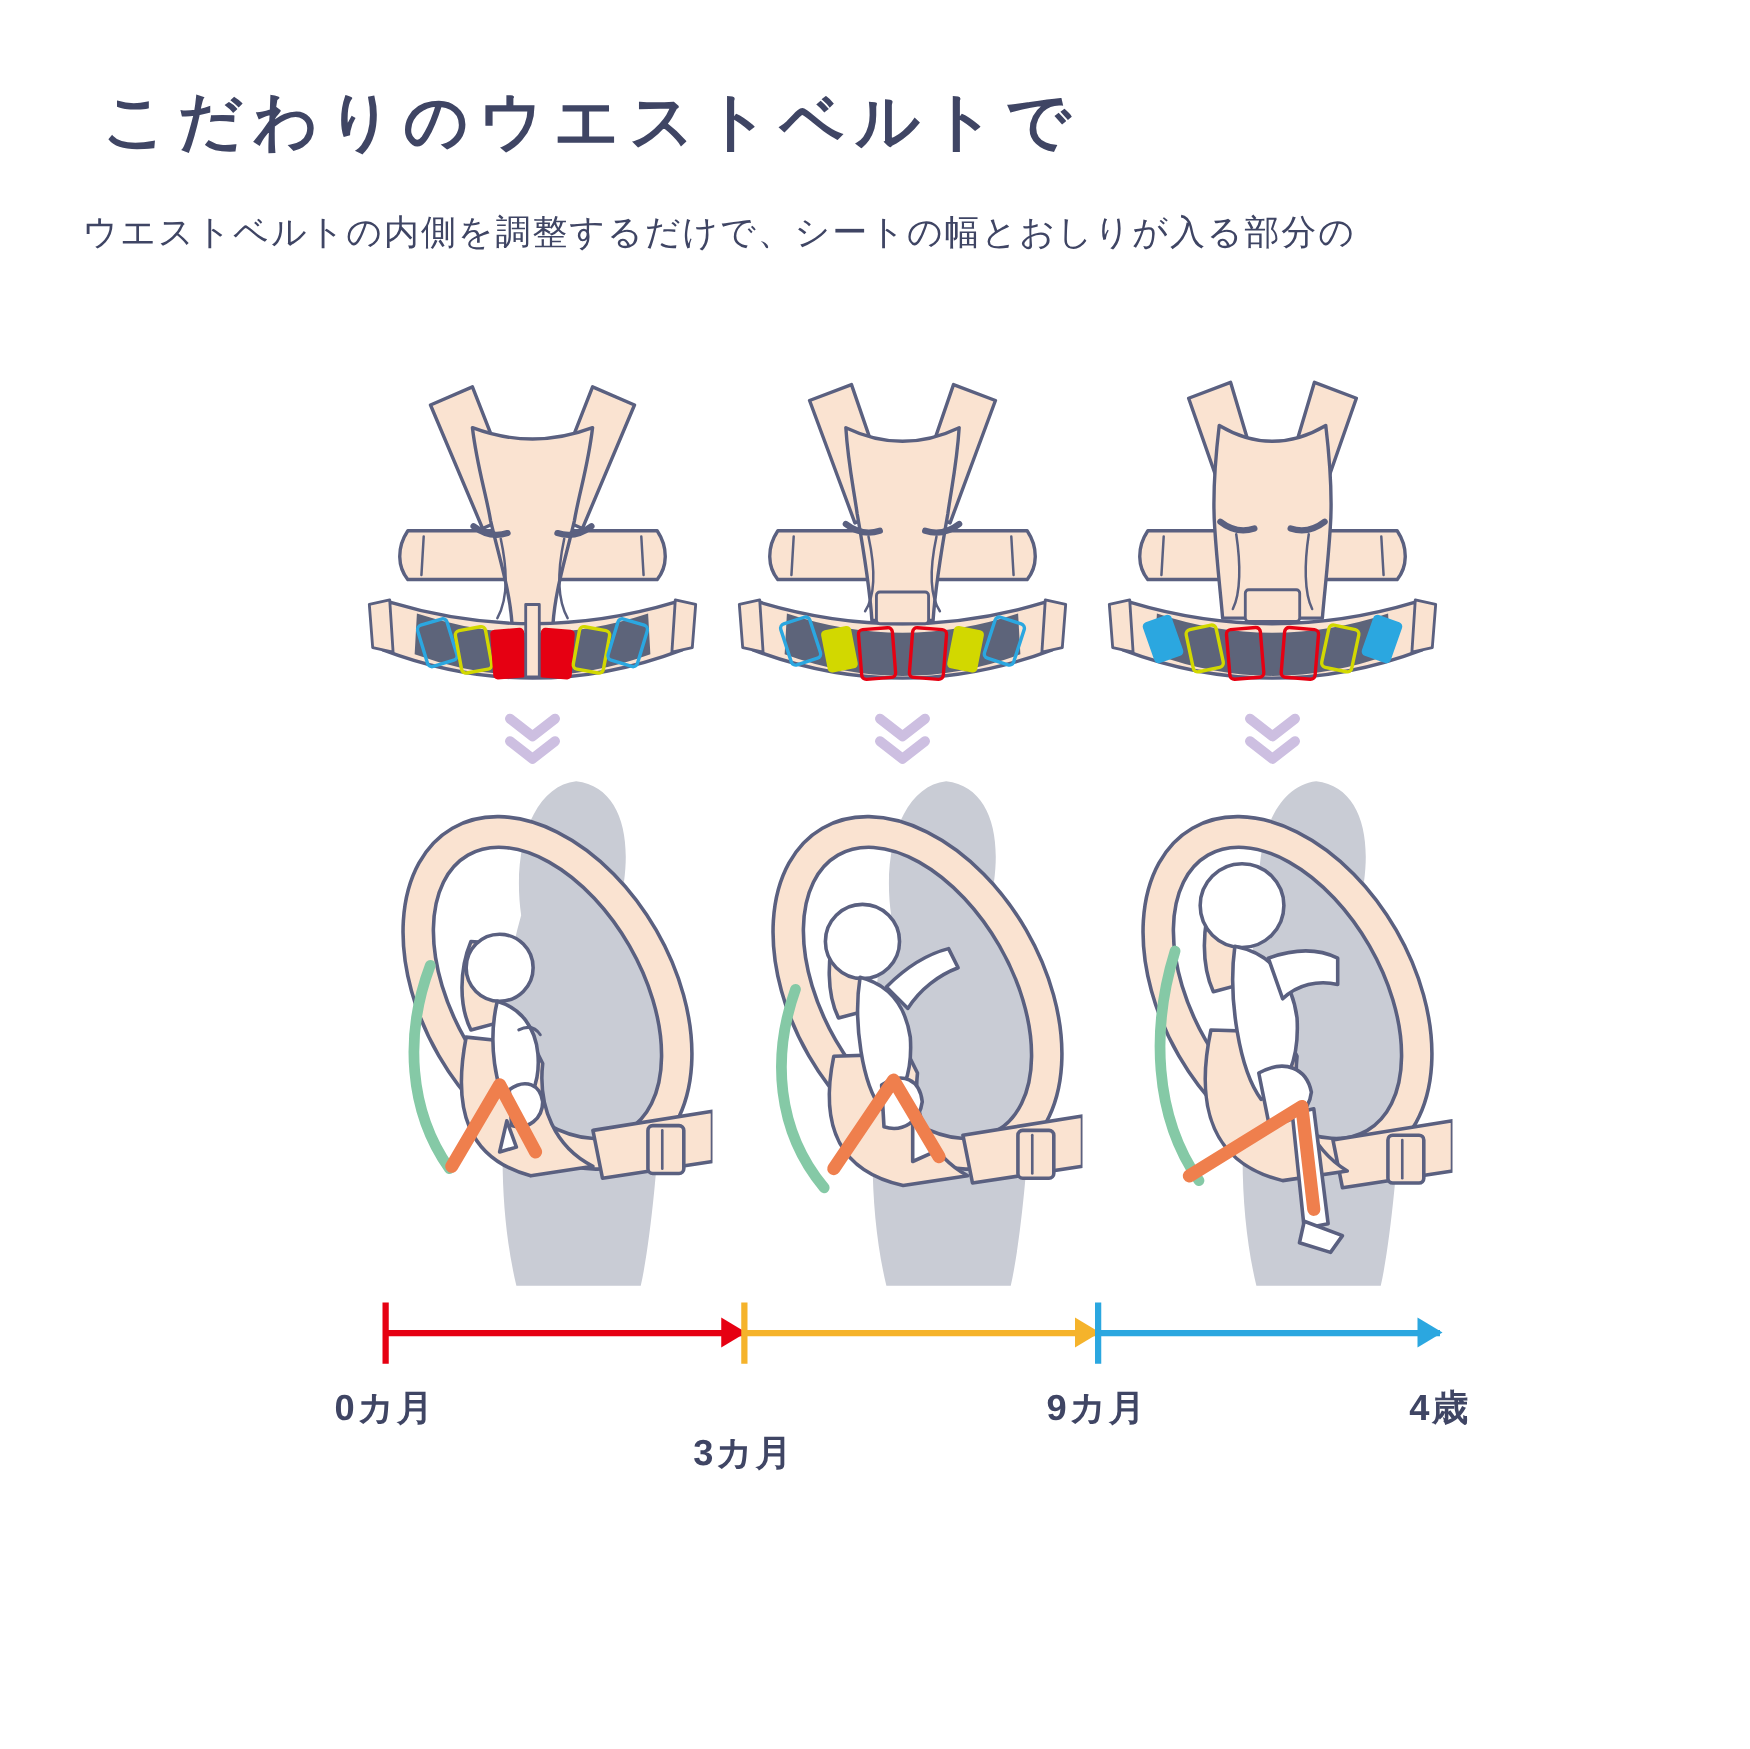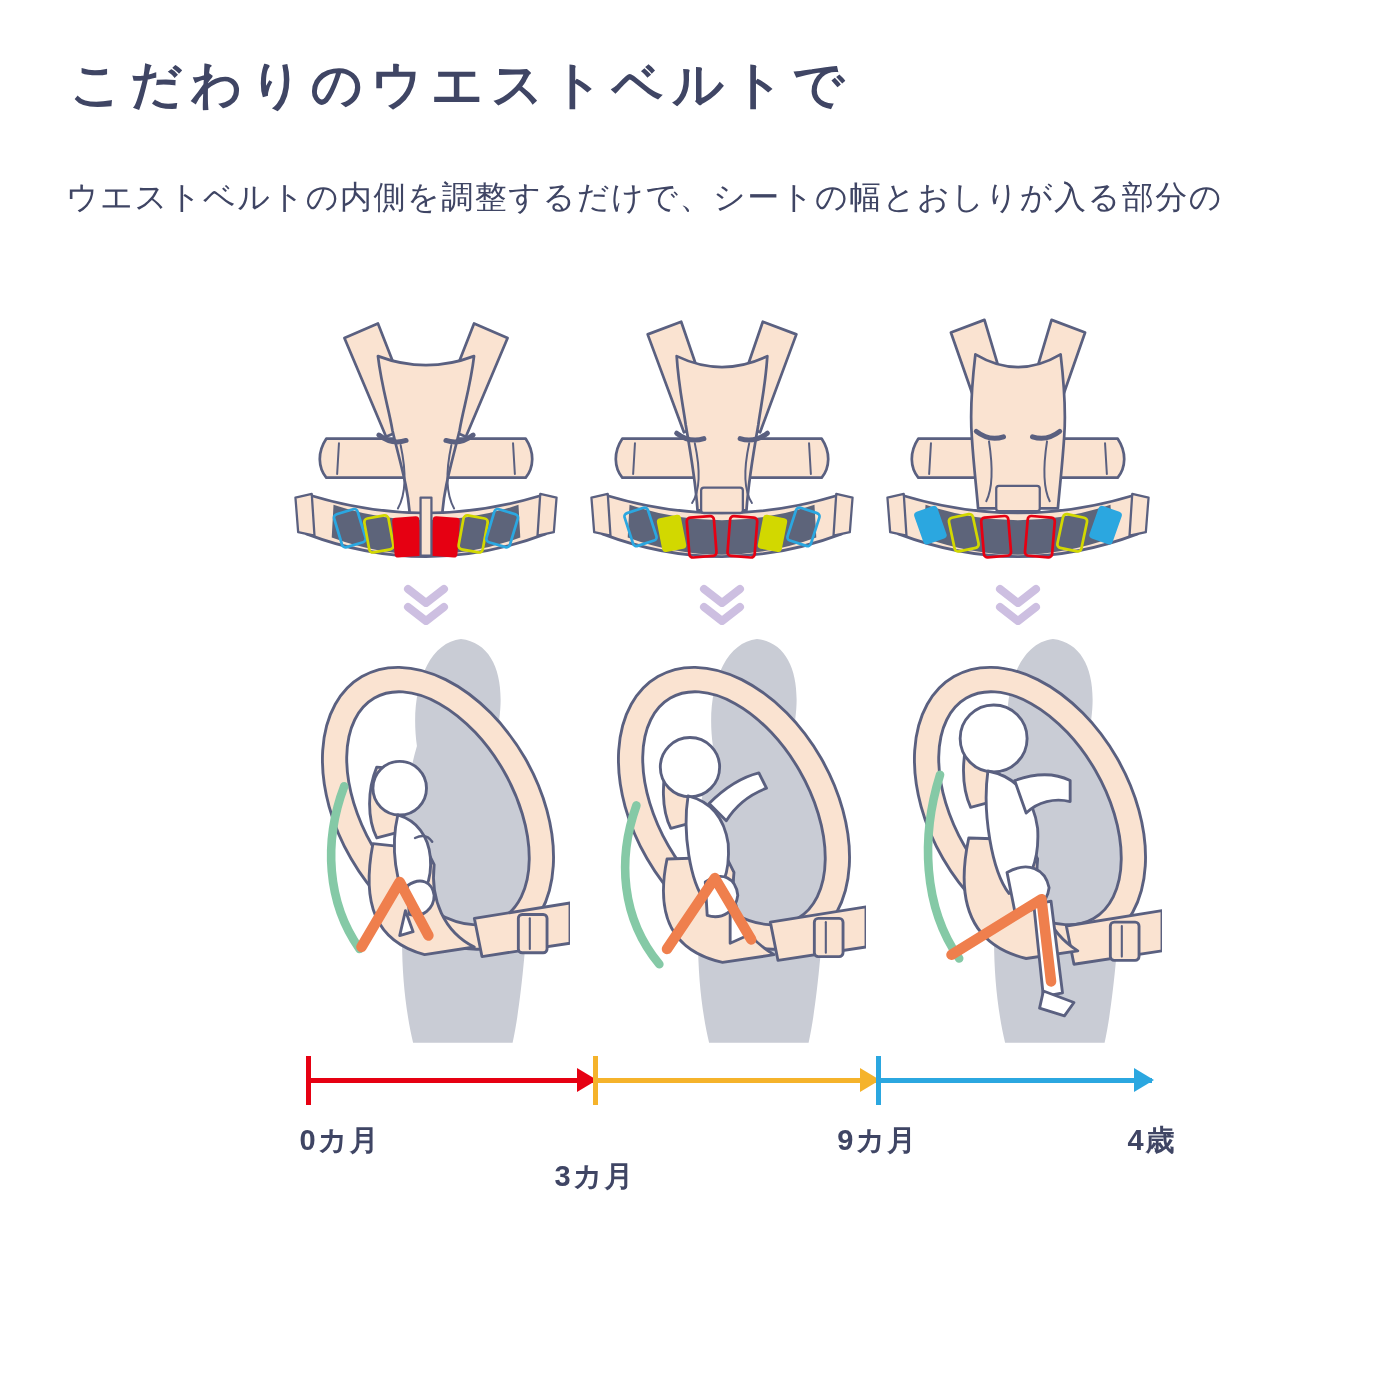--- a/index.html
+++ b/index.html
@@ -1,20 +1,20 @@
 <!DOCTYPE html>
 <html style="--navy: #3f4564; --peach: #fae3d1; --slate: #5a6080; --belt: #5d647a; --red: #e60012; --yellow-green: #d2d800; --blue: #2ba7e0; --amber: #f5b32b; --lavender: #cdbfe1; --mint: #85c9a6; --orange: #ef7f4d; --gray: #c9ccd5;"><head>
 <meta charset="utf-8">
 <style>
   html,body{margin:0;padding:0;background:#fff;}
   .page{position:relative;width:1400px;height:1399px;overflow:hidden;background:#fff;
         font-family:"Liberation Sans","DejaVu Sans",sans-serif;color:var(--navy);}
   .intro{padding:46px 60px 0 66px;}
-  .intro h1{margin:4px;font-size:51px;line-height:1.38;font-weight:700;letter-spacing:8px;color:var(--navy);}
-  .intro .body-text{margin:54px 0 0 0;font-size:32px;line-height:1.45;font-weight:500;letter-spacing:1.5px;color:var(--navy);}
+  .intro h1{margin:16px;font-size:51px;line-height:1.38;font-weight:700;letter-spacing:8px;color:var(--navy);}
+  .intro .body-text{margin:34px 0 0 0;font-size:28px;line-height:1.45;font-weight:500;letter-spacing:1.5px;color:var(--navy);}
   .intro .note{margin:20px 0 0 0;font-size:27px;font-weight:500;letter-spacing:1px;color:var(--navy);}
   .diagram{margin-top:88px;}
   .diagram-grid{display:grid;grid-template-columns:repeat(3,296px);justify-content:center;transform:translateX(22px);}
   .cell{display:flex;justify-content:center;align-items:flex-start;}
   .chev-cell{display:flex;justify-content:center;align-items:center;height:50px;}
   
   .peach{fill:var(--peach);stroke:var(--slate);stroke-width:3;stroke-linejoin:round;}
   .band{fill:var(--belt);}
   .seam{stroke:var(--slate);stroke-width:2.2;fill:none;stroke-linecap:round;}
   .notch{stroke:var(--slate);stroke-width:5.5;fill:none;stroke-linecap:round;}
@@ -234,19 +234,19 @@
         </svg>
       </div>
     </div>
 
     <div class="tl-track">
         <div class="tl-seg" style="width: 34%; --c: #e60012;"></div>
         <div class="tl-seg" style="width: 33.5%; --c: #f5b32b;"></div>
         <div class="tl-seg" style="width: 32.5%; --c: #2ba7e0;"></div>
       </div>
     <div class="tl-labels">
-        <div class="tl-label" style="left: 0%; margin-left: 32px;">0カ月</div>
+        <div class="tl-label" style="left: 0%;">0カ月</div>
         <div class="tl-label" style="left: 34%; margin-top: 36px;">3カ月</div>
         <div class="tl-label" style="left: 67.5%; text-align: right;">9カ月</div>
         <div class="tl-label" style="left: 100%;">4歳</div>
       </div>
   </div>
 </div>
 
 </body></html>

